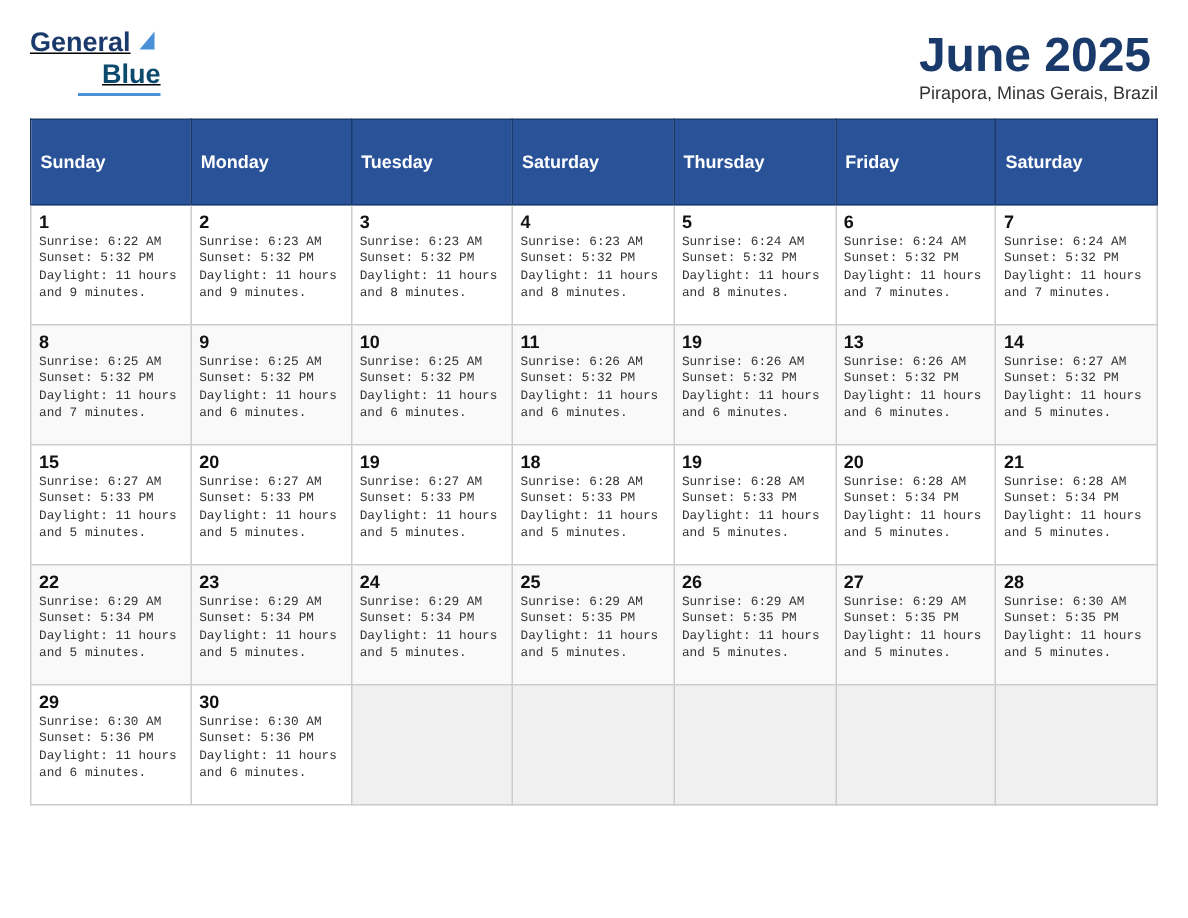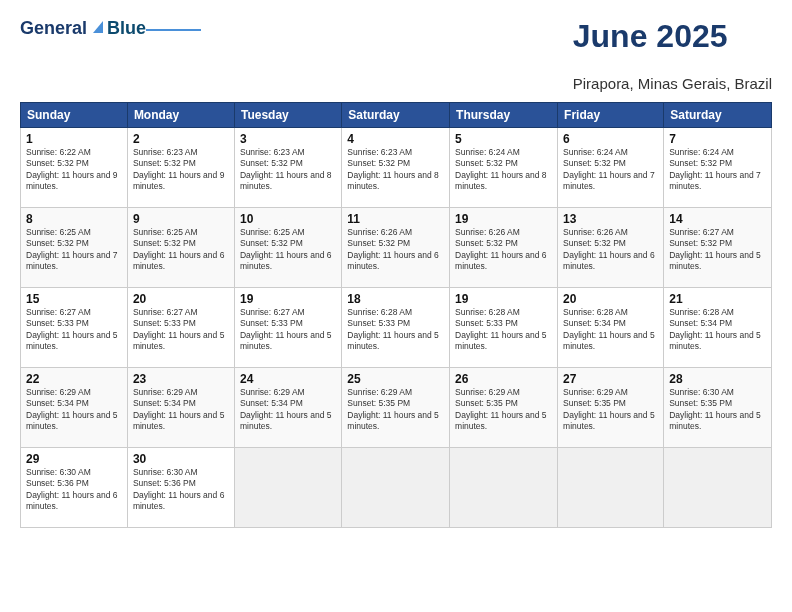--- a/index.html
+++ b/index.html
@@ -16,46 +16,46 @@
       padding: 18px 20px 10px 20px;
     }
     .header {
       display: flex;
       justify-content: space-between;
       align-items: flex-start;
       margin-bottom: 10px;
     }
     .logo {
       display: flex;
-      flex-direction: row;
-      align-items: center;
+      flex-direction: column;
+      align-items: flex-end;
+      text-decoration: underline;
     }
     .title-area {
     }
     .month-title {
       font-size: 32px;
       font-weight: bold;
       color: #1a3a6b;
     }
     .subtitle {
-      font-size: 15px;
+      font-size: 12px;
       color: #333;
-      margin-top: 20px;
     }
     .calendar {
       width: 100%;
       border-collapse: collapse;
       border: 1px solid #ccc;
     }
     .calendar th {
       background: #2a5298;
       color: #fff;
       font-size: 12px;
       font-weight: bold;
-      padding: 5px 6px;
+      padding: 21px 6px;
       text-align: left;
       border: 1px solid #1a3a6b;
     }
     .calendar td {
       vertical-align: top;
       padding: 4px 5px;
       font-size: 9px;
       color: #333;
       border: 1px solid #ccc;
       width: 113px;
@@ -68,20 +68,21 @@
       font-size: 12px;
       font-weight: bold;
       color: #111;
       display: block;
       margin-bottom: 1px;
     }
     .day-info {
       font-size: 8.5px;
       color: #333;
       line-height: 1.35;
+      font-family: Liberation Mono, monospace;
     }
     .row-shaded td {
       background: #f9f9f9;
     }
     .row-white td {
       background: #ffffff;
     }
     .row-shaded td.empty, .row-white td.empty {
       background: #f0f0f0;
     }

